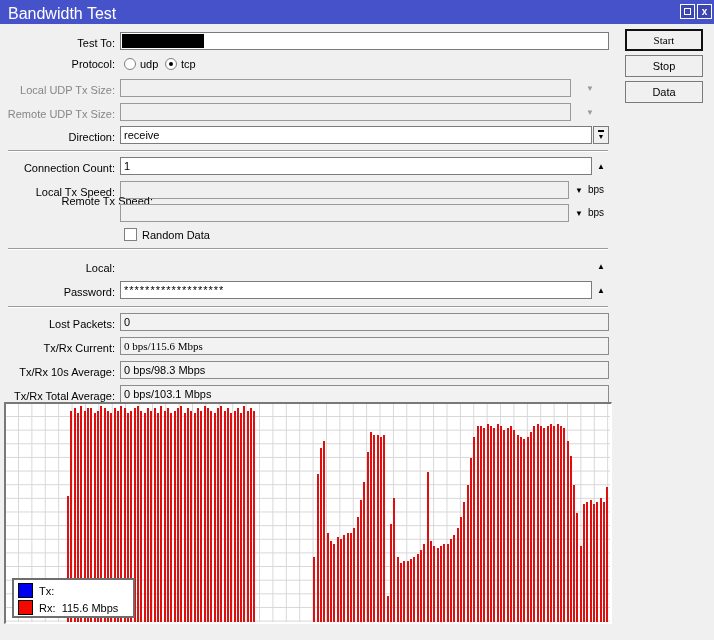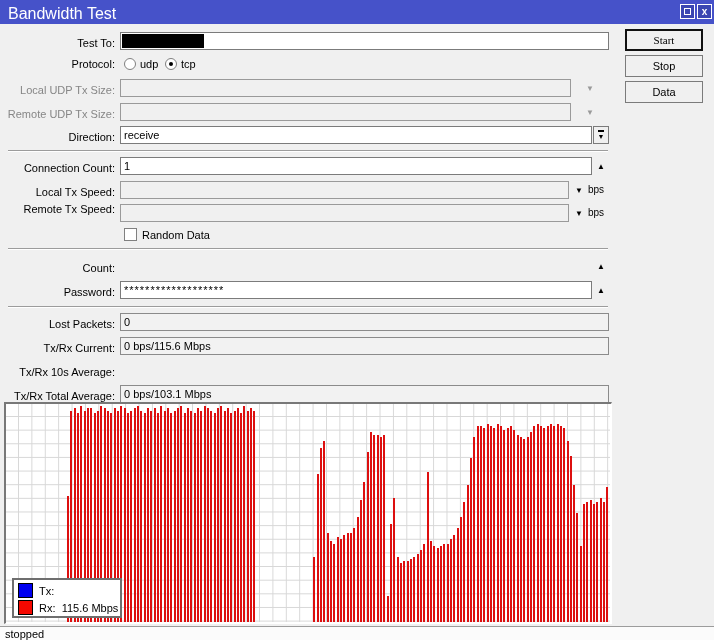--- a/index.html
+++ b/index.html
@@ -50,21 +50,21 @@
   .btn.default { border:2px solid #111; padding-top:3px; }
 
   
   .chart-frame { position:absolute; left:4px; top:402px; width:608px; height:222px;
     border-top:2px solid #787878; border-left:2px solid #787878; border-right:1px solid #fff; border-bottom:1px solid #fff; background:#fff; }
   .plot { position:absolute; left:0; top:0; width:604px; height:218px; background:#fff; overflow:hidden;
     background-image:linear-gradient(to right,#d7d7d7 1px,transparent 1px),linear-gradient(to bottom,#d7d7d7 1px,transparent 1px);
     background-size:13.4px 13.65px; background-position:12px 12px; }
   .bar { position:absolute; bottom:0; width:2px; }
 
-  .legend { position:absolute; left:6px; top:174px; width:110px; height:40px; background:#fff; border:1px solid #6e6e6e; box-shadow:1px 1px 0 #6e6e6e inset, -1px -1px 0 #6e6e6e inset; }
+  .legend { position:absolute; left:6px; top:174px; width:123px; height:40px; background:#fff; border:1px solid #6e6e6e; box-shadow:1px 1px 0 #6e6e6e inset, -1px -1px 0 #6e6e6e inset; }
   .sw { position:absolute; left:5px; width:15px; height:15px; border:1px solid #000; }
   .leg-txt { position:absolute; left:26px; white-space:nowrap; }
 
   
   .statusbar { position:absolute; left:0; top:626px; width:714px; height:14px; background:#fbfbfb; border-top:1px solid #9c9c9c; }
   .statusbar .txt { position:absolute; left:5px; top:1px; }
 </style>
 </head>
 <body>
 
@@ -107,46 +107,47 @@
 
   <div class="lbl" style="top:162px;">Connection Count:</div>
   <div class="field" style="top:157px; width:472px;">1</div>
   <span class="spin-up" style="left:597px; top:162px;">▲</span>
 
   <div class="lbl" style="top:186px;">Local Tx Speed:</div>
   <div class="field dis" style="top:181px; width:449px;"></div>
   <span class="drop-arrow" style="left:575px; top:186px;">▼</span>
   <span class="unit" style="left:588px; top:184px;">bps</span>
 
-  <div class="lbl" style="top:203px;">Remote Tx Speed:</div>
+  <div class="lbl" style="top:195px;margin-left:38px;">Remote Tx Speed:</div>
   <div class="field dis" style="top:204px; width:449px;"></div>
   <span class="drop-arrow" style="left:575px; top:209px;">▼</span>
   <span class="unit" style="left:588px; top:207px;">bps</span>
 
   <div class="checkbox" style="top:228px;"></div>
   <div class="radio-lbl" style="left:142px; top:229px;">Random Data</div>
 
   <div class="sep" style="top:248px;"></div>
 
-  <div class="lbl" style="top:262px;">Count:</div>
+  <div class="lbl" style="top:262px;">Local:</div>
   <span class="spin-up" style="left:597px; top:262px;">▲</span>
 
   <div class="lbl" style="top:286px;">Password:</div>
   <div class="field" style="top:281px; width:472px; letter-spacing:1px;">*******************</div>
   <span class="spin-up" style="left:597px; top:286px;">▲</span>
 
   <div class="sep" style="top:306px;"></div>
 
   <div class="lbl" style="top:318px;">Lost Packets:</div>
   <div class="field ro" style="top:313px; width:489px;">0</div>
 
   <div class="lbl" style="top:342px;">Tx/Rx Current:</div>
-  <div class="field ro" style="top:337px; width:489px;">0 bps/115.6 Mbps</div>
+  <div class="field ro" style="top:337px; width:489px;font-family:Liberation Serif, serif;">0 bps/115.6 Mbps</div>
 
   <div class="lbl" style="top:366px;">Tx/Rx 10s Average:</div>
+  <div class="field ro" style="top:361px; width:489px;">0 bps/98.3 Mbps</div>
 
   <div class="lbl" style="top:390px;">Tx/Rx Total Average:</div>
   <div class="field ro" style="top:385px; width:489px;">0 bps/103.1 Mbps</div>
 
   <div class="btn default" style="top:29px;font-family:Liberation Serif, serif;">Start</div>
   <div class="btn" style="top:55px;">Stop</div>
   <div class="btn" style="top:81px;">Data</div>
 
   <div class="chart-frame">
     <div class="plot" id="plot">
@@ -299,17 +300,14 @@
         <div class="bar" style="left: 603.79px; height: 153px; background: rgb(221, 15, 15);"></div>
       </div>
     <div class="legend">
       <span class="sw" style="top: 4px; background: rgb(0, 0, 240);" id="sw-tx"></span>
       <span class="leg-txt" style="top:6px;"><span>Tx:</span>&nbsp;&nbsp;<span></span></span>
       <span class="sw" style="top: 21px; background: rgb(245, 8, 0);" id="sw-rx"></span>
       <span class="leg-txt" style="top:23px;"><span>Rx:</span>&nbsp;&nbsp;<span>115.6 Mbps</span></span>
     </div>
   </div>
 
-  <div class="statusbar">
-    <span class="txt">stopped</span>
-  </div>
 
 </div>
 
 </body></html>

